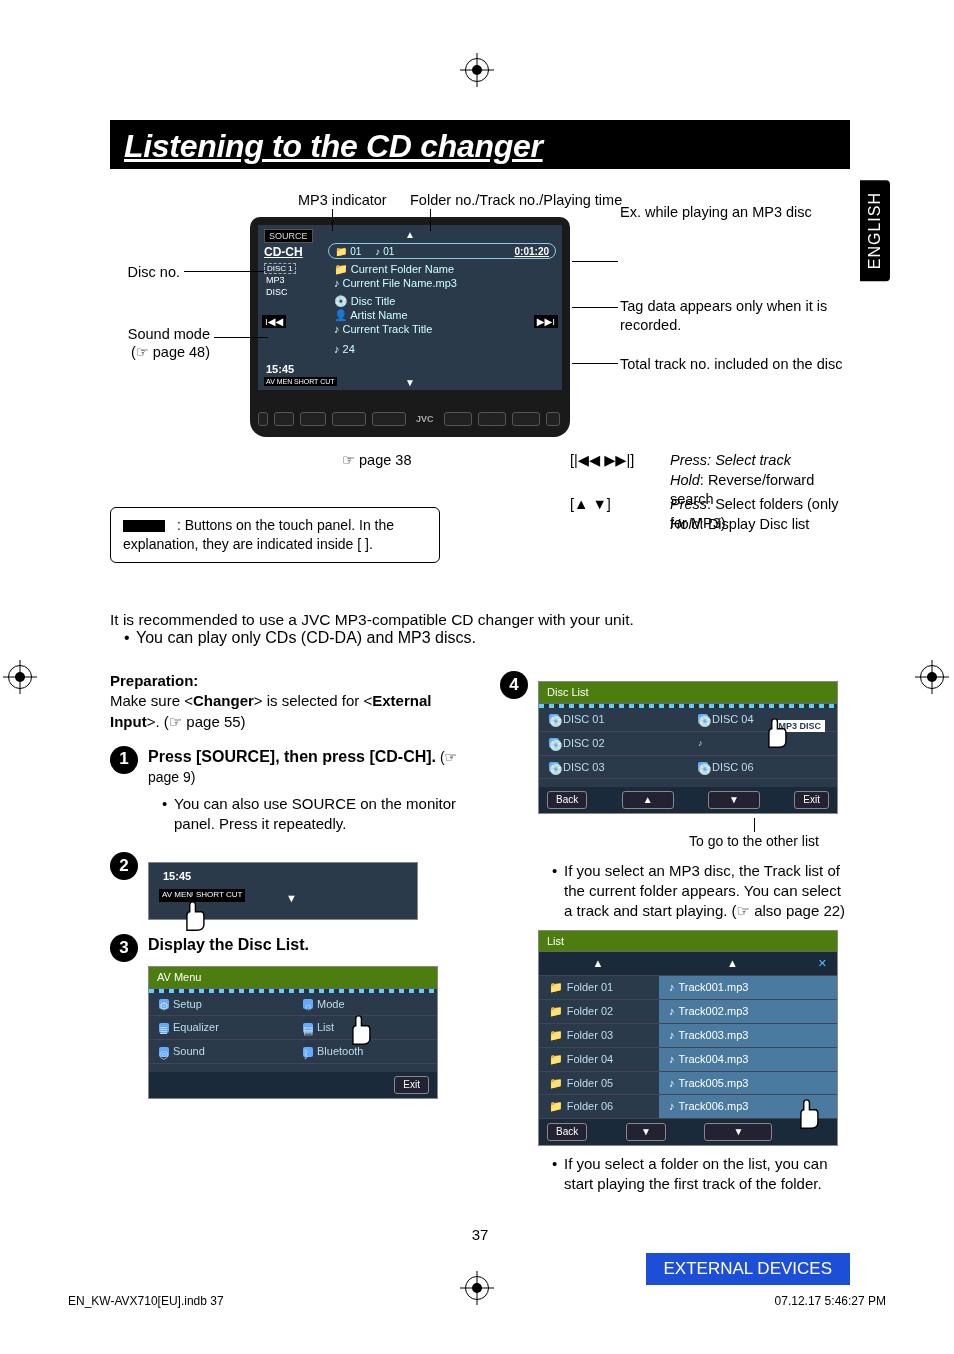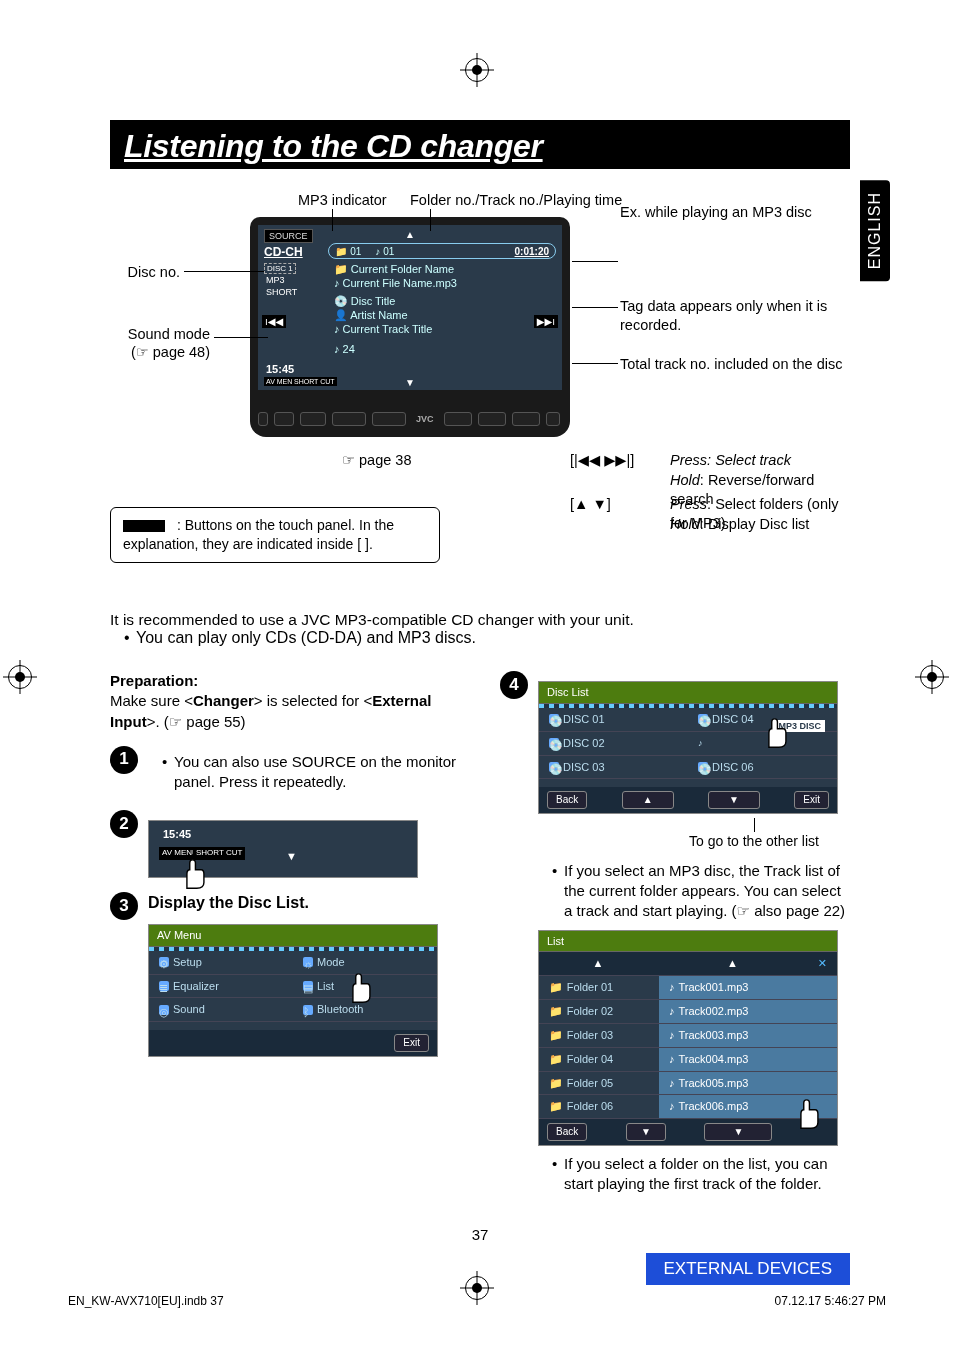--- a/index.html
+++ b/index.html
@@ -227,21 +227,21 @@
         <span class="row src-btn">SOURCE</span>
         <span class="row up-arrow">▲</span>
         <span class="row cdch">CD-CH</span>
         <div class="row topbar">
           <span class="folder">📁 01</span>
           <span class="track">♪ 01</span>
           <span class="time">0:01:20</span>
         </div>
         <span class="row disc1">DISC 1</span>
         <span class="row mp3">MP3</span>
-        <span class="row flat">SHORT</span>
+        <span class="row flat">DISC</span>
         <span class="row prev-btn">ı◀◀</span>
         <span class="row next-btn">▶▶ı</span>
         <span class="info-line il1">📁 <span>Current Folder Name</span></span>
         <span class="info-line il2">♪ <span>Current File Name.mp3</span></span>
         <span class="info-line il3">💿 <span>Disc Title</span></span>
         <span class="info-line il4">👤 <span>Artist Name</span></span>
         <span class="info-line il5">♪ <span>Current Track Title</span></span>
         <span class="row tot">♪ 24</span>
         <span class="row clock">15:45</span>
         <span class="row avmenu-btn">AV MENU</span>
@@ -294,20 +294,21 @@
 
     <div class="col">
       <p class="prep">Preparation:</p>
       <p>
         <span>Make sure &lt;</span><span class="bold">Changer</span><span>&gt; is selected for &lt;</span><span class="bold">External Input</span><span>&gt;. (☞ page 55)</span>
       </p>
 
       <div class="step">
         <div class="stepnum">1</div>
         <div class="stepbody">
+          <p><span class="step-title">Press [SOURCE], then press [CD-CH].</span><span class="small-note"> (☞ page 9)</span></p>
           <ul class="bullets" style="margin-top:6px;">
             <li>You can also use SOURCE on the monitor panel. Press it repeatedly.</li>
           </ul>
         </div>
       </div>
 
       <div class="step">
         <div class="stepnum">2</div>
         <div class="stepbody">
           <div class="ui-shot" style="width:270px; height:58px; position:relative;">

